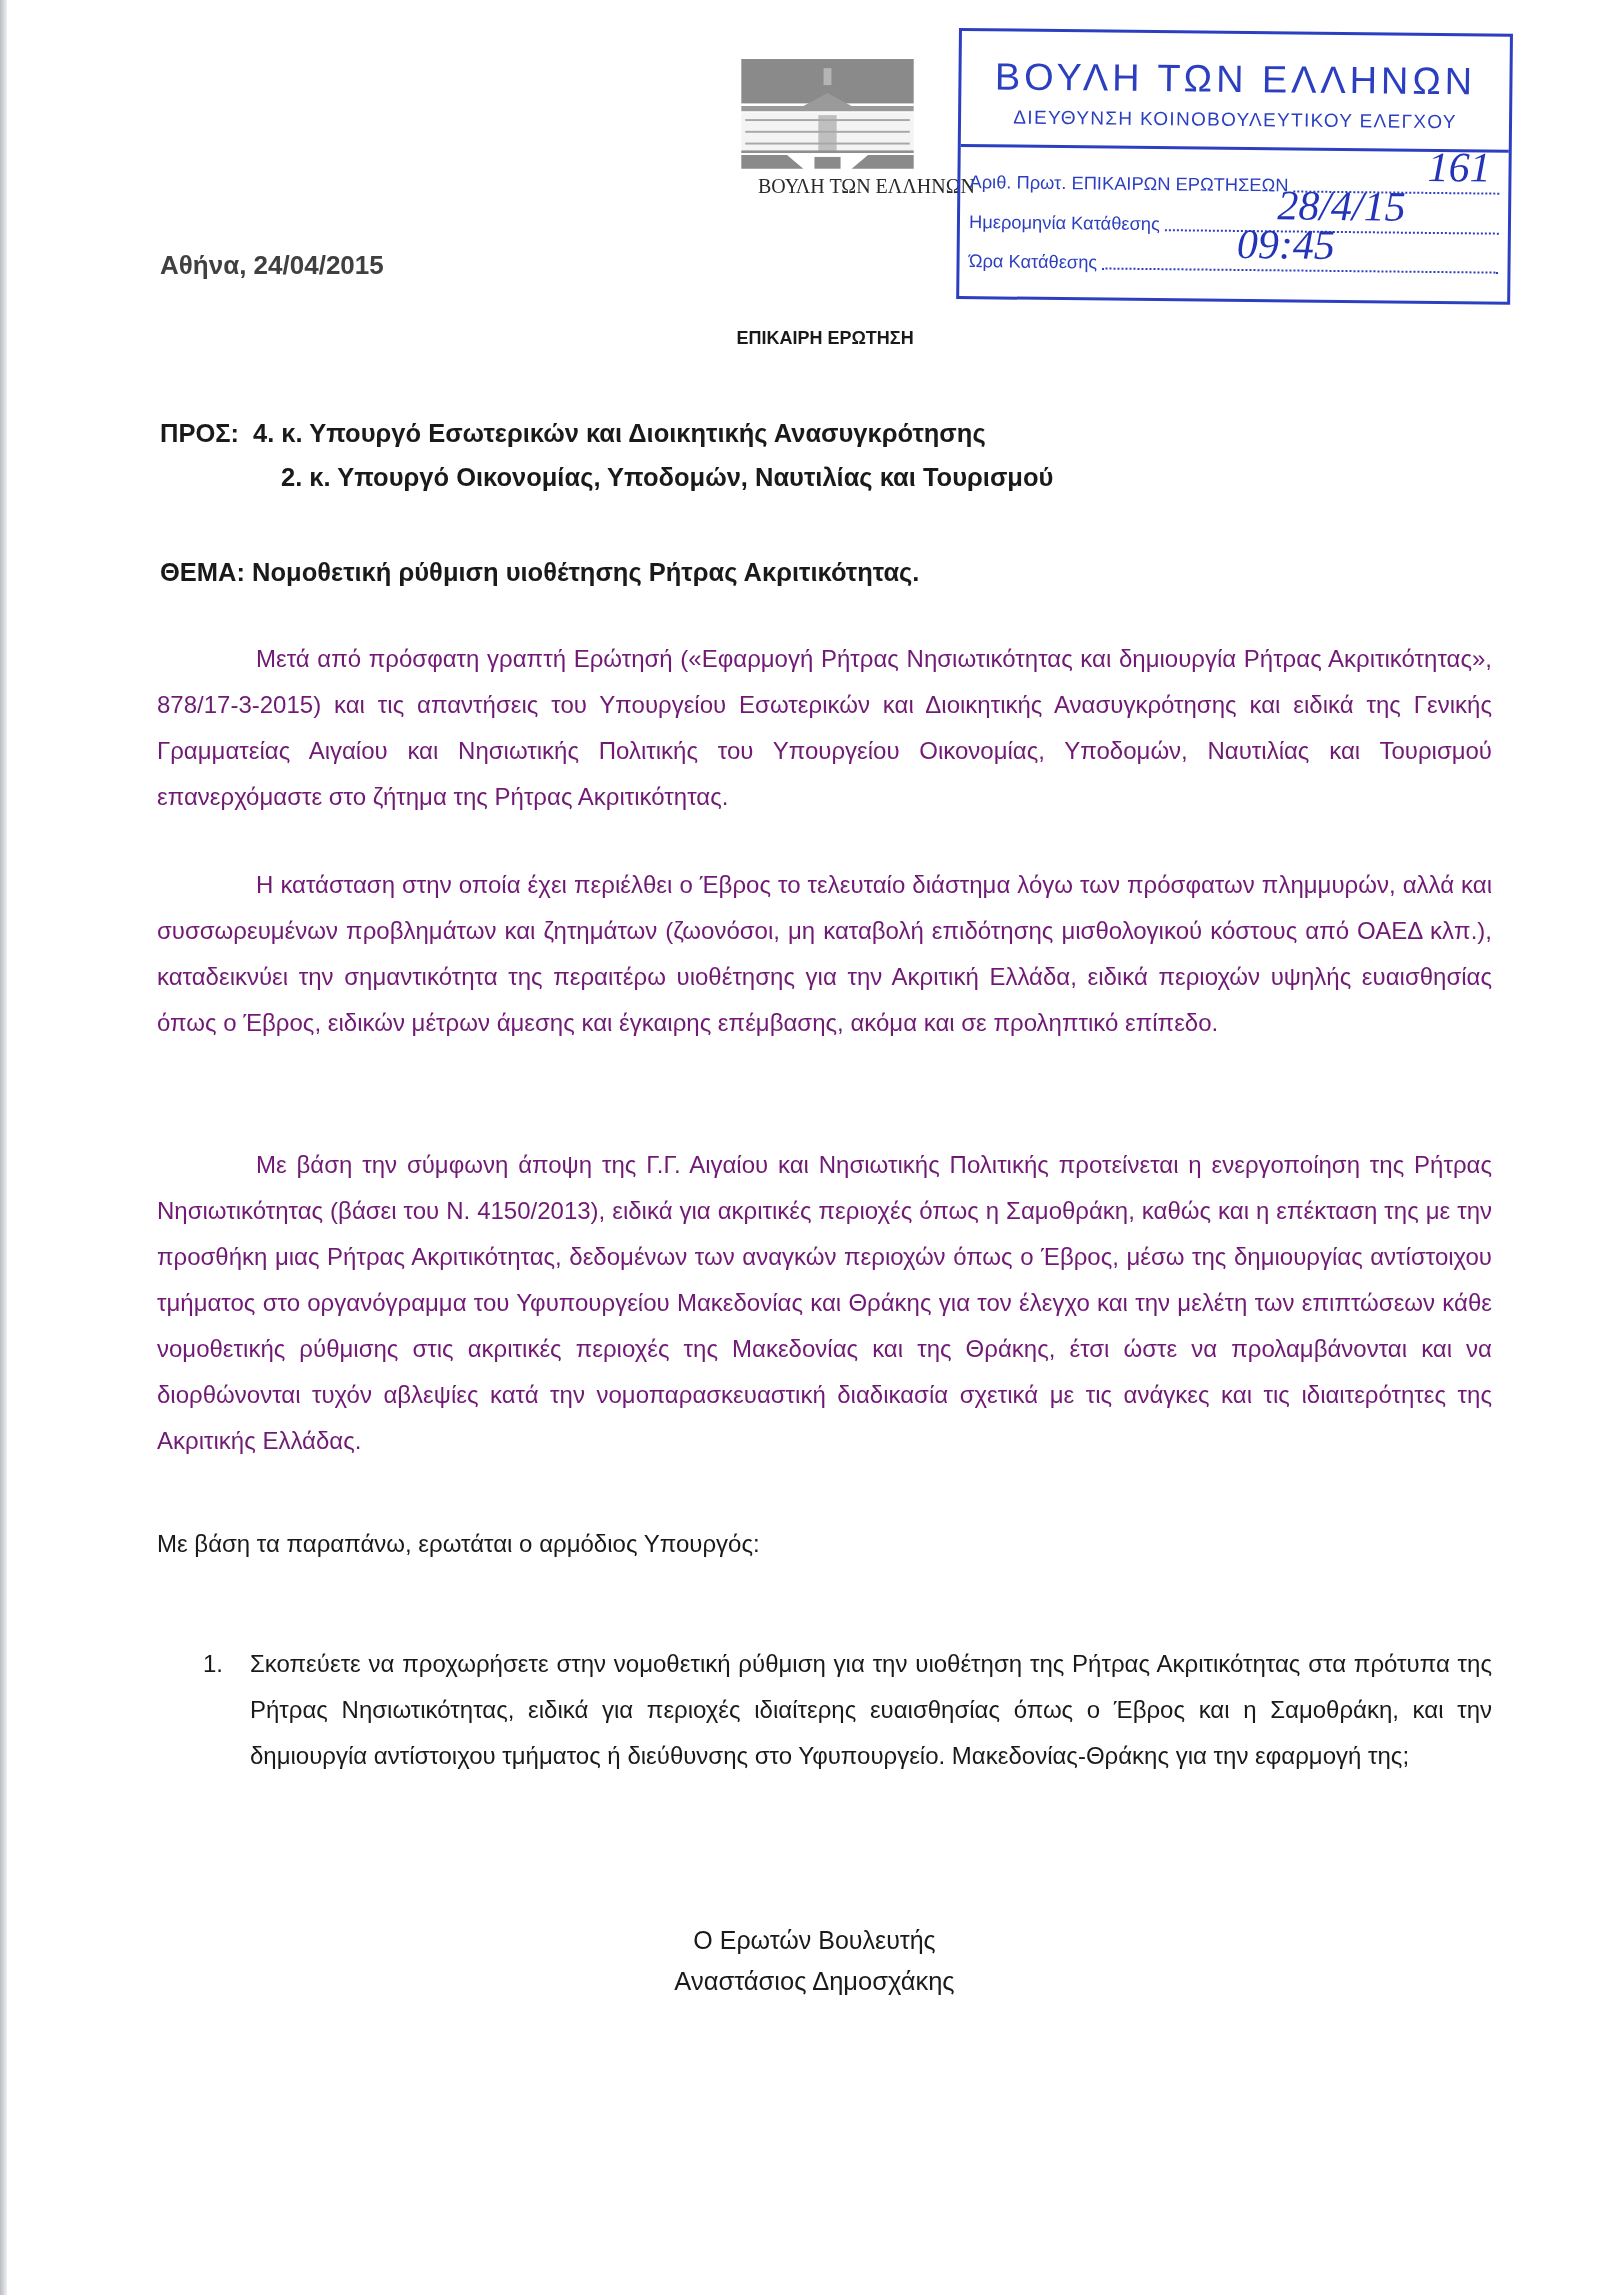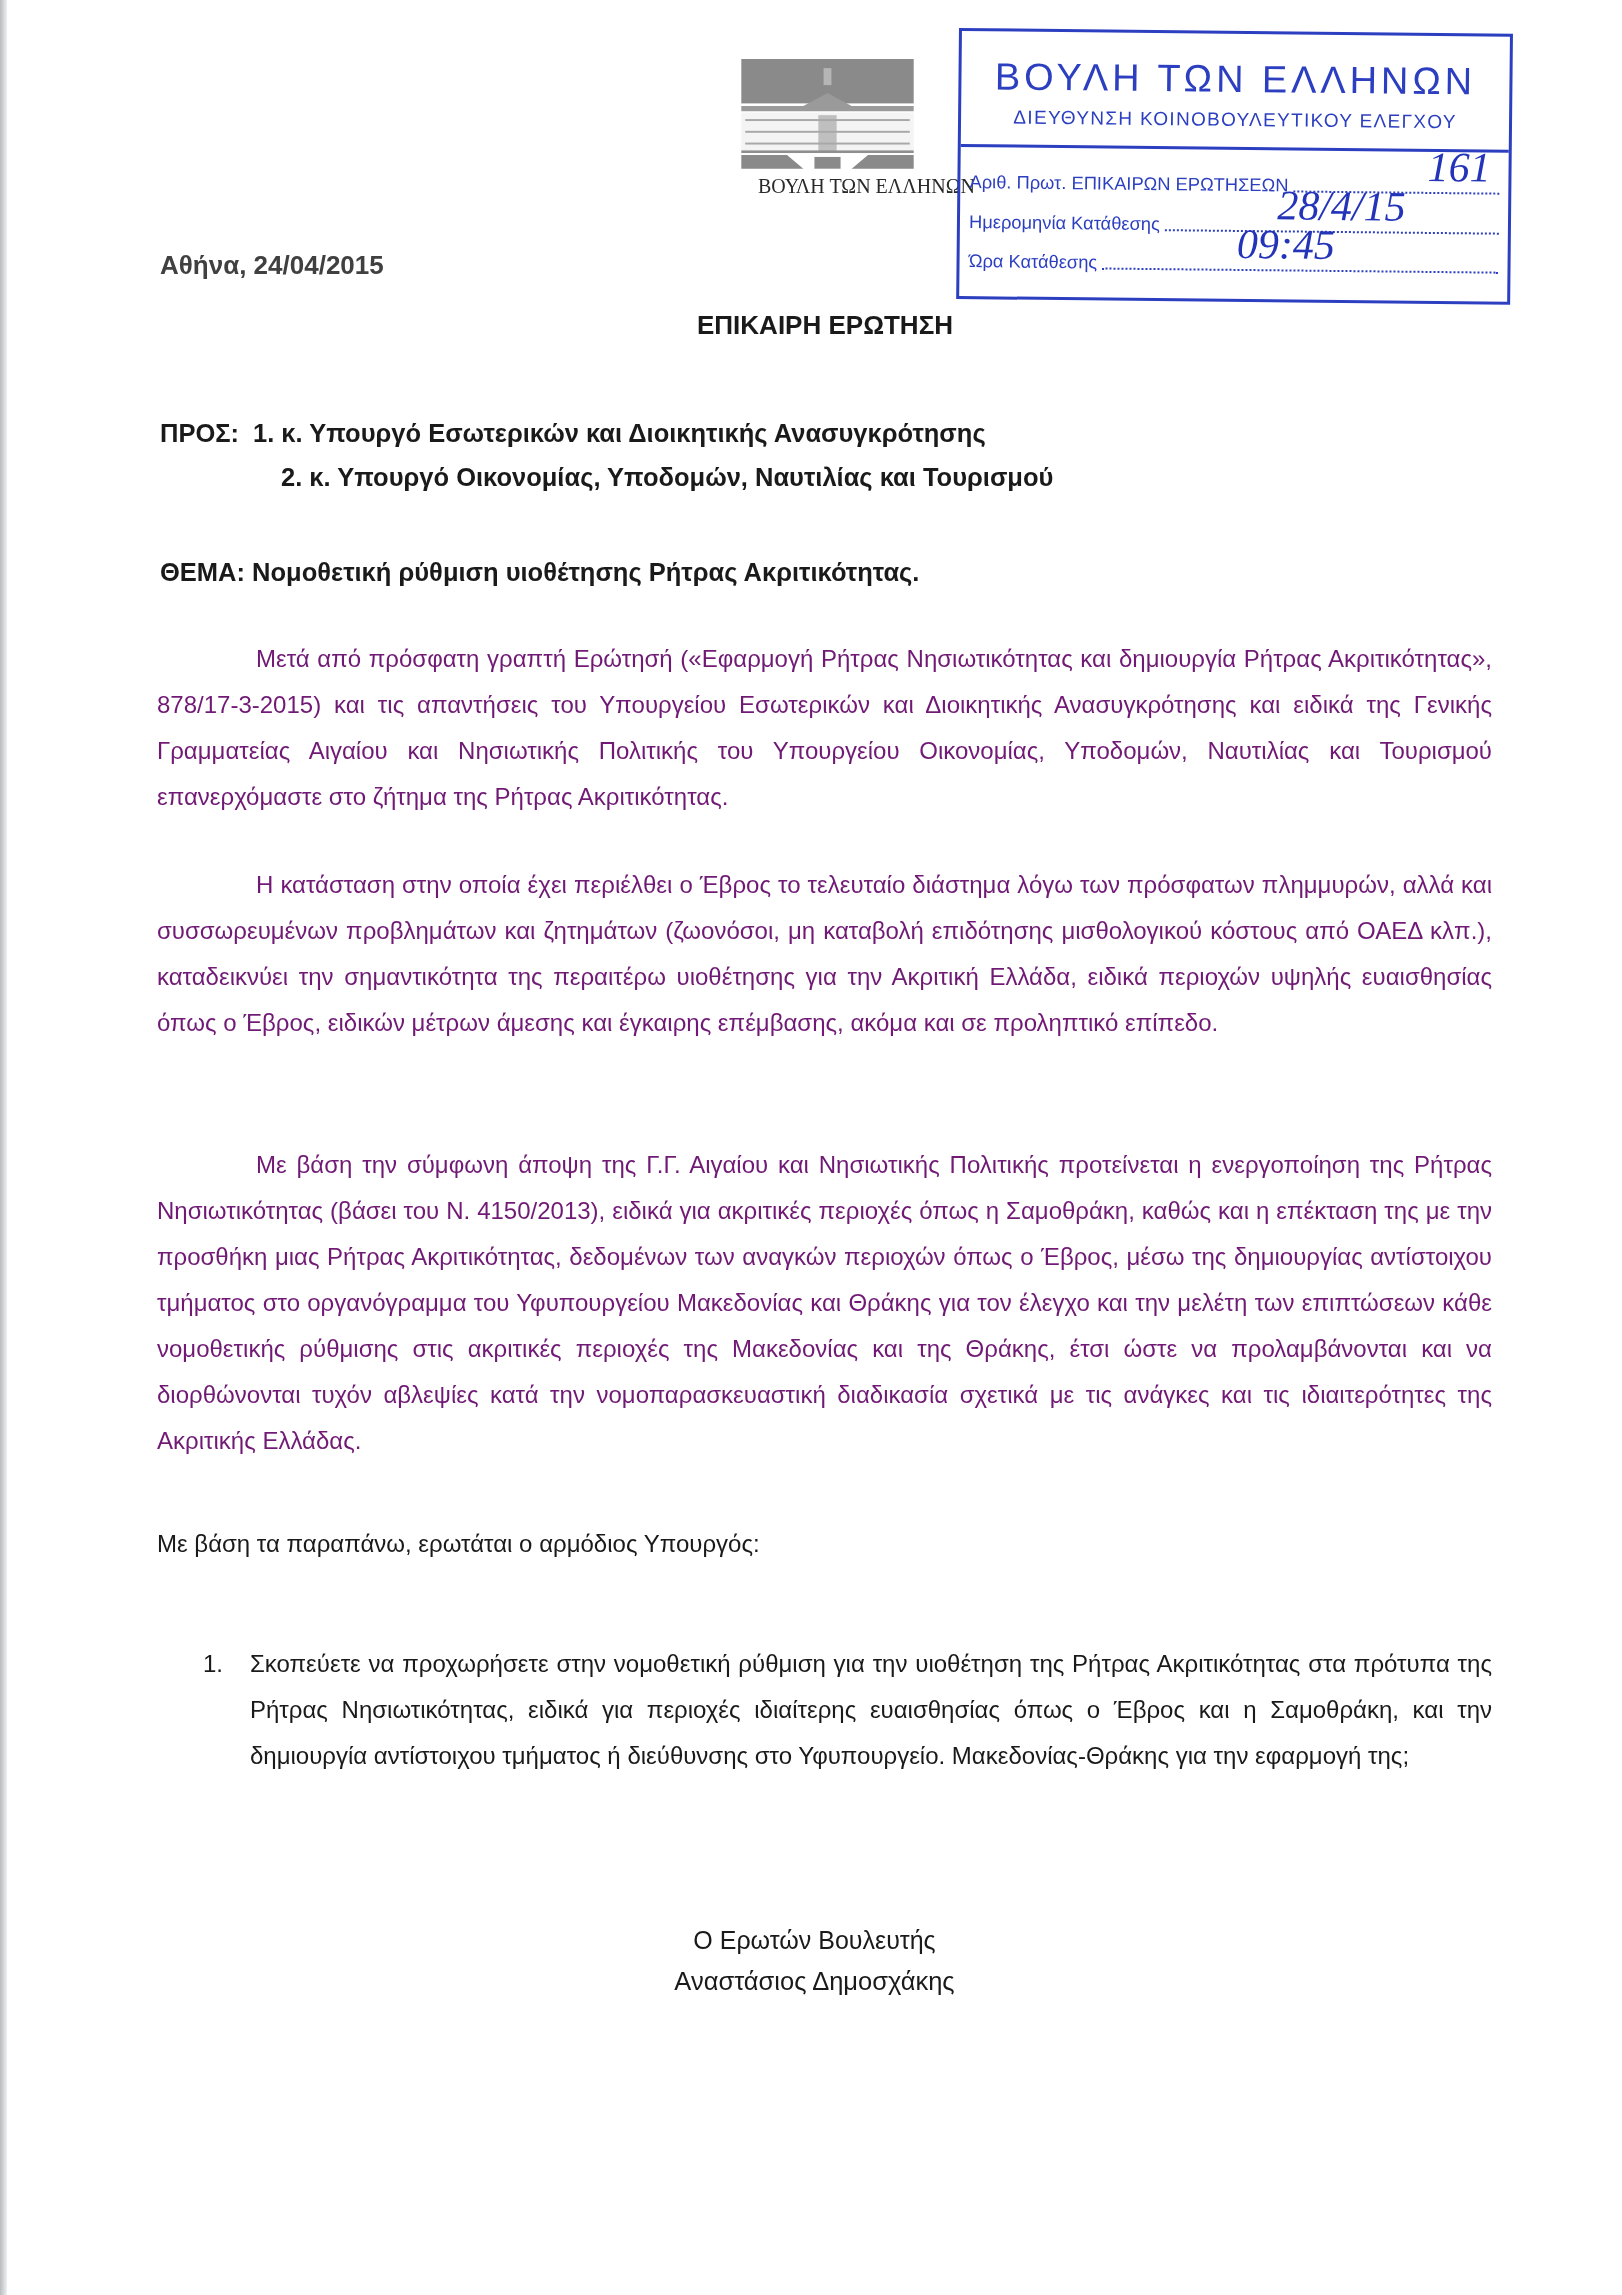--- a/index.html
+++ b/index.html
@@ -19,21 +19,21 @@
   .stamp-top { position:absolute; left:0; top:0; width:100%; height:116px; border-bottom:3.3px solid #2c3fc0; box-sizing:border-box; }
   .stamp-title { position:absolute; left:0; width:100%; top:26px; text-align:center; font-size:38px; letter-spacing:3.9px; line-height:39px; white-space:nowrap; }
   .stamp-sub { position:absolute; left:0; width:100%; top:75px; text-align:center; font-size:19px; letter-spacing:1.3px; line-height:21px; white-space:nowrap; }
   .stamp-row { position:absolute; left:9.2px; right:9.2px; height:37px; display:flex; align-items:flex-end; }
   .stamp-row .lbl { font-size:18.3px; white-space:nowrap; line-height:21px; }
   .stamp-row .dots { flex:1; border-bottom:2px dotted #2c3fc0; margin:0 0 2.6px 5.2px; height:0.7px; }
   .stamp-row .hand { position:absolute; font-family:"Liberation Serif", serif; font-style:italic; font-size:42px; color:#2434b8; line-height:42px; white-space:nowrap; }
   .r1 { top:124px; } .r2 { top:164px; } .r3 { top:203px; }
 
   
-  .heading { left:681px; top:310px; width:288px; text-align:center; font-weight:bold; font-size:26px; white-space:nowrap; }
+  .heading { left:681px; top:328px; width:288px; text-align:center; font-weight:bold; font-size:18px; white-space:nowrap; }
   .to-label { left:160px; top:419px; font-weight:bold; font-size:25.5px; white-space:nowrap; }
   .to-item { font-weight:bold; font-size:25.5px; white-space:nowrap; }
   .to-1 { left:253px; top:419px; }
   .to-2 { left:253px; top:463px;margin-left:28px; }
   .subject { left:160px; top:558px; font-weight:bold; font-size:25.5px; white-space:nowrap; }
 
   .para { left:157px; width:1335px; font-size:24px; line-height:46px; text-align:justify; text-indent:99px; color:#701a75; }
   .p1 { top:636px; }
   .p2 { top:862px; }
   .p3 { top:1142px; }
@@ -90,21 +90,21 @@
   <div class="stamp-row r3">
     <span class="lbl">Ώρα Κατάθεσης</span>
     <span class="dots"></span>
     <span class="hand" style="left:268px; top:-14.4px;">09:45</span>
   </div>
 </div>
 
 <div class="abs heading">ΕΠΙΚΑΙΡΗ ΕΡΩΤΗΣΗ</div>
 
 <div class="abs to-label">ΠΡΟΣ:</div>
-<div class="abs to-item to-1">1. κ. Υπουργό Εσωτερικών και Διοικητικής Ανασυγκρότησης</div>
+<div class="abs to-item to-1">4. κ. Υπουργό Εσωτερικών και Διοικητικής Ανασυγκρότησης</div>
 <div class="abs to-item to-2">2. κ. Υπουργό Οικονομίας, Υποδομών, Ναυτιλίας και Τουρισμού</div>
 
 <div class="abs subject">ΘΕΜΑ: Νομοθετική ρύθμιση υιοθέτησης Ρήτρας Ακριτικότητας.</div>
 
 <div class="abs para p1">Μετά από πρόσφατη γραπτή Ερώτησή («Εφαρμογή Ρήτρας Νησιωτικότητας και δημιουργία Ρήτρας Ακριτικότητας», 878/17-3-2015) και τις απαντήσεις του Υπουργείου Εσωτερικών και Διοικητικής Ανασυγκρότησης και ειδικά της Γενικής Γραμματείας Αιγαίου και Νησιωτικής Πολιτικής του Υπουργείου Οικονομίας, Υποδομών, Ναυτιλίας και Τουρισμού επανερχόμαστε στο ζήτημα της Ρήτρας Ακριτικότητας.</div>
 <div class="abs para p2">Η κατάσταση στην οποία έχει περιέλθει ο Έβρος το τελευταίο διάστημα λόγω των πρόσφατων πλημμυρών, αλλά και συσσωρευμένων προβλημάτων και ζητημάτων (ζωονόσοι, μη καταβολή επιδότησης μισθολογικού κόστους από ΟΑΕΔ κλπ.), καταδεικνύει την σημαντικότητα της περαιτέρω υιοθέτησης για την Ακριτική Ελλάδα, ειδικά περιοχών υψηλής ευαισθησίας όπως ο Έβρος, ειδικών μέτρων άμεσης και έγκαιρης επέμβασης, ακόμα και σε προληπτικό επίπεδο.</div>
 <div class="abs para p3">Με βάση την σύμφωνη άποψη της Γ.Γ. Αιγαίου και Νησιωτικής Πολιτικής προτείνεται η ενεργοποίηση της Ρήτρας Νησιωτικότητας (βάσει του Ν. 4150/2013), ειδικά για ακριτικές περιοχές όπως η Σαμοθράκη, καθώς και η επέκταση της με την προσθήκη μιας Ρήτρας Ακριτικότητας, δεδομένων των αναγκών περιοχών όπως ο Έβρος, μέσω της δημιουργίας αντίστοιχου τμήματος στο οργανόγραμμα του Υφυπουργείου Μακεδονίας και Θράκης για τον έλεγχο και την μελέτη των επιπτώσεων κάθε νομοθετικής ρύθμισης στις ακριτικές περιοχές της Μακεδονίας και της Θράκης, έτσι ώστε να προλαμβάνονται και να διορθώνονται τυχόν αβλεψίες κατά την νομοπαρασκευαστική διαδικασία σχετικά με τις ανάγκες και τις ιδιαιτερότητες της Ακριτικής Ελλάδας.</div>
 
 <div class="abs ask">Με βάση τα παραπάνω, ερωτάται ο αρμόδιος Υπουργός:</div>
 

